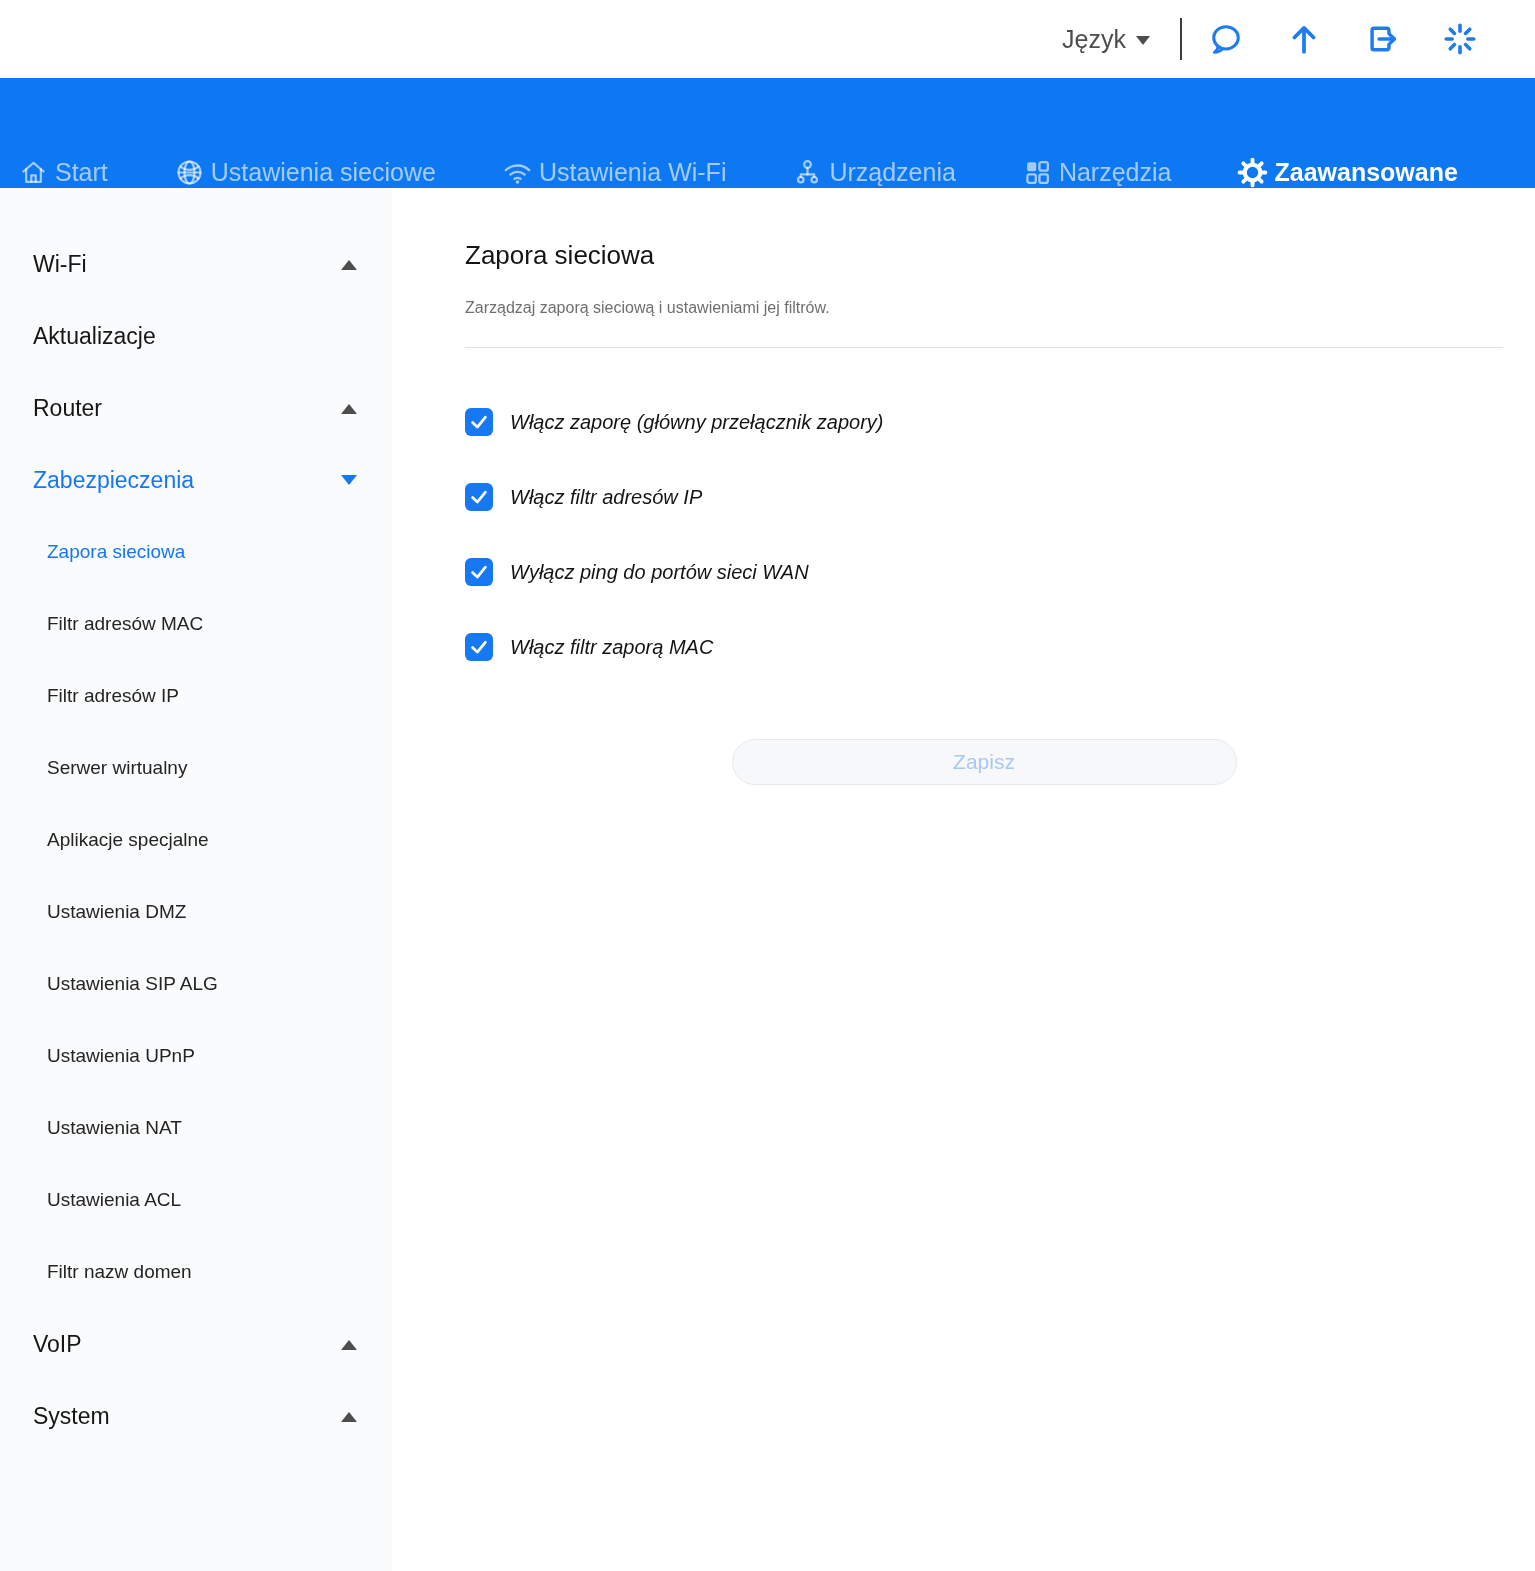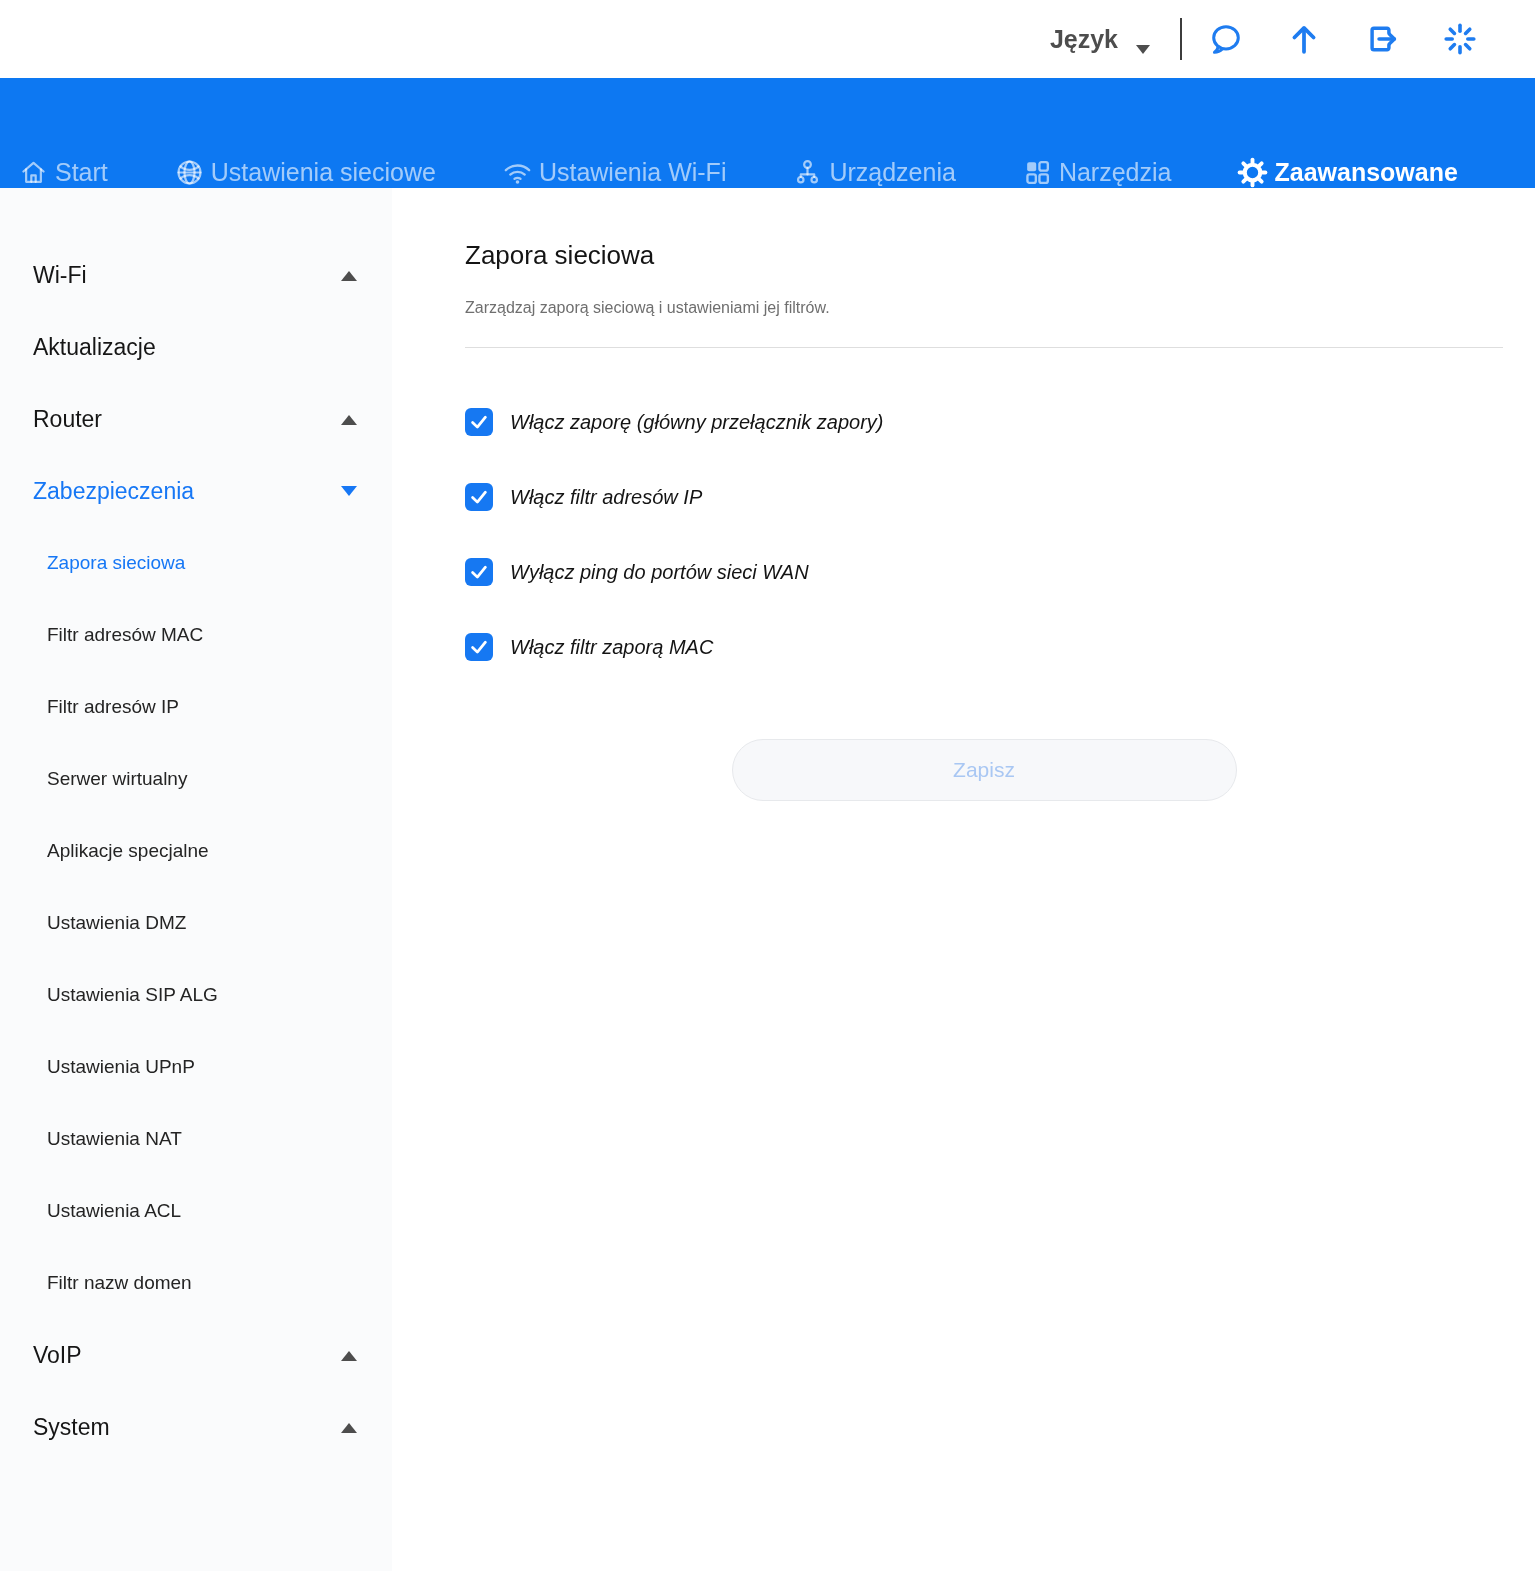--- a/index.html
+++ b/index.html
@@ -13,57 +13,57 @@
     width:1535px;height:1571px;overflow:hidden;background:#fff;
     font-family:"Liberation Sans","DejaVu Sans",sans-serif;
     display:flex;flex-direction:column;
   }
   
   .topbar{
     height:78px;flex:0 0 78px;background:#fff;
     display:flex;align-items:center;justify-content:flex-end;
     padding-right:57px;
   }
-  .lang{display:flex;align-items:flex-end;gap:18px;color:#4d4d4d;font-size:25px;cursor:pointer;font-weight:bold;}
+  .lang{display:flex;align-items:center;gap:10px;color:#4d4d4d;font-size:25px;cursor:pointer;}
   .caret{width:0;height:0;border-left:7px solid transparent;border-right:7px solid transparent;border-top:9px solid #4d4d4d;display:inline-block;margin-top:3px;}
   .sep{width:2px;height:42px;background:#3c3c3c;margin:0 26px 0 30px;}
   .iconbtn{background:none;border:none;cursor:pointer;display:flex;align-items:center;color:#1e7cf0;padding:0;}
   .iconbtn + .iconbtn{margin-left:42px;}
   .iconbtn svg{width:36px;height:36px;display:block;}
   
   .navbar{
     height:110px;flex:0 0 110px;background:var(--navbar-blue);
     display:flex;align-items:flex-end;padding-left:18px;gap:66px;
   }
   .nav-item{display:flex;align-items:center;gap:6px;color:rgba(255,255,255,.62);font-size:25px;text-decoration:none;cursor:pointer;white-space:nowrap;}
   .nav-item svg{width:31px;height:31px;display:block;}
   .nav-item.active{color:#ffffff;font-weight:700;}
   
   .content-row{flex:1;display:flex;min-height:0;}
-  .sidebar{width:392px;flex:0 0 392px;background:#fafbfc;padding-top:51px;}
+  .sidebar{width:392px;flex:0 0 392px;background:#fafbfc;padding-top:40px;}
   .side-item{height:72px;display:flex;align-items:center;position:relative;cursor:pointer;}
   .side-item.group{padding-left:33px;font-size:23px;color:#161616;}
   .side-item.sub{padding-left:47px;font-size:19px;color:#242424;}
   .side-item.active .side-label{color:var(--accent-blue);}
   .tri{position:absolute;right:35px;top:50%;width:0;height:0;display:none;}
   .side-item.arrow-up .tri{display:block;margin-top:-4px;border-left:8px solid transparent;border-right:8px solid transparent;border-bottom:10px solid #4d4d4d;}
   .side-item.arrow-down .tri{display:block;margin-top:-5px;border-left:8px solid transparent;border-right:8px solid transparent;border-top:10px solid var(--accent-blue);}
   
   .main{flex:1;background:#fff;padding:52px 32px 0 73px;}
   .page-title{font-size:26px;font-weight:400;color:#141414;}
   .page-desc{margin-top:28px;font-size:16px;color:#6f6f6f;}
   .rule{margin-top:30px;border:none;border-top:1px solid #dedede;}
   .checks{margin-top:60px;font-style:italic;}
   .check-row{display:flex;align-items:center;gap:17px;margin-bottom:47px;cursor:pointer;}
   .checkbox{width:28px;height:28px;border-radius:6px;background:var(--checkbox-blue);display:flex;align-items:center;justify-content:center;flex:0 0 28px;}
   .checkbox svg{width:22px;height:22px;display:none;}
   .check-row.checked .checkbox svg{display:block;}
   .check-label{font-size:20px;color:#141414;}
   .save{
-    display:block;margin:78px auto 8px;width:505px;height:62px;border-radius:31px;
+    display:block;margin:78px auto 8px;width:505px;height:46px;border-radius:31px;
     background:#f7f8fa;border:1.5px solid #e7e9ec;color:#a9c7f3;font-size:21px;
     font-family:inherit;cursor:default;text-align:center;
   }
 </style>
 </head>
 <body>
 
 <header class="topbar">
   <div class="lang">
     <span>Język</span>

